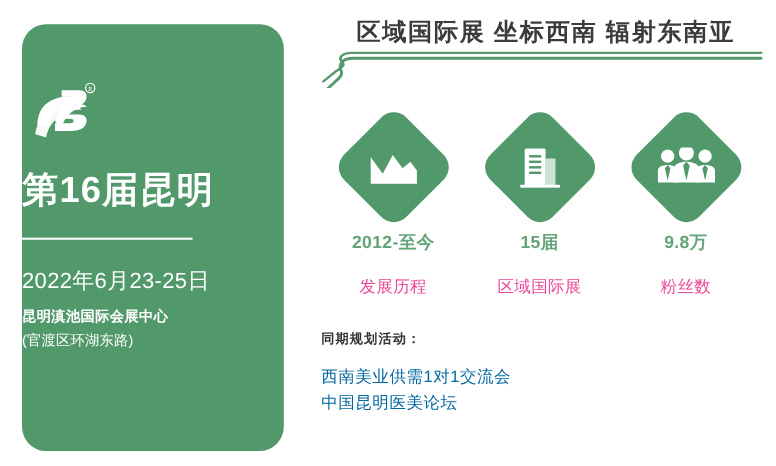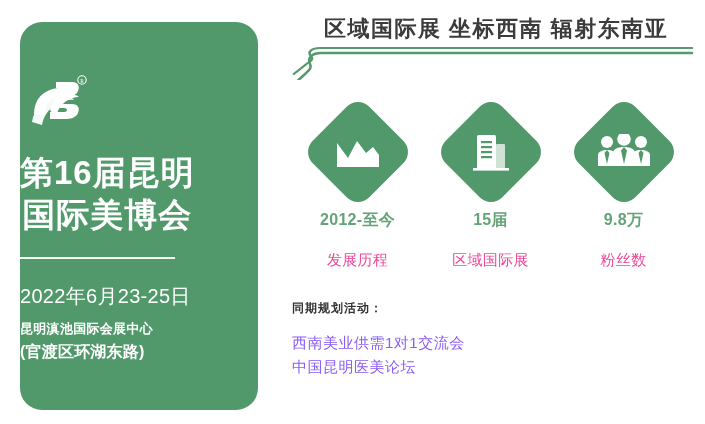--- a/index.html
+++ b/index.html
@@ -50,23 +50,22 @@
     letter-spacing: .3px;
   }
   .card-venue {
     margin-top: 10px;
     font-size: 13px;
     font-weight: bold;
     letter-spacing: .3px;
   }
   .card-address {
     margin-top: 4px;
-    font-size: 16px;
+    font-size: 13px;
     letter-spacing: .2px;
-    font-weight: bold;
   }
 
   
   .right { position: absolute; left: 286px; top: 0; width: 419px; height: 424px; text-decoration: underline; }
 
   .headline-wrap {
     position: absolute;
     left: 0; top: 14px;
     width: 419px; height: 80px;
   }
@@ -127,21 +126,21 @@
   .events { position: absolute; left: 6px; top: 300px; width: 400px; }
   .events-title {
     font-size: 12px;
     font-weight: bold;
     color: #333333;
     letter-spacing: 1px;
   }
   .events-list { margin-top: 14px; }
   .event-item {
     font-size: 15px;
-    color: #8b5cf6;
+    color: #0369a1;
     line-height: 1.6;
     letter-spacing: .5px;
   }
 </style>
 </head>
 <body>
 
 <div id="root">
 
   <div class="card">
@@ -152,21 +151,20 @@
         <path d="M12 52 C14 38, 24 28, 40 26 C47 25, 52 27, 54 30 C47 29, 40 31, 34 36 C27 41, 23 48, 22 55 Z" fill="#ffffff" opacity="0.95"></path>
         <path d="M36 12 L52 12 C58 12, 60 16, 58 21 C56 26, 50 27, 45 27 L40 27 L40 34 L52 34 C58 34, 60 38, 58 43 C56 48, 50 49, 45 49 L30 49 L30 42 L44 42 C46 42, 47 41, 47 40 C47 39, 46 38, 44 38 L33 38 L33 22 L44 22 C46 22, 47 21, 47 20 C47 19, 46 18, 44 18 L36 18 Z" fill="#ffffff"></path>
         <path d="M30 40 C32 33, 38 27, 48 25 C53 24, 57 25, 59 27 C54 27, 48 29, 44 33 C39 37, 37 42, 36 48 Z" fill="#ffffff"></path>
         <circle cx="62" cy="10" r="4.2" fill="none" stroke="#ffffff" stroke-width="1.1"></circle>
         <text x="62" y="12.6" font-size="5.4" fill="#ffffff" text-anchor="middle" font-family="'Liberation Serif',serif">R</text>
       </svg>
     </div>
 
     <div class="card-title">
       <div>第16届昆明</div>
-      <div>国际美博会</div>
     </div>
 
     <div class="card-divider"></div>
 
     <div class="card-date">2022年6月23-25日</div>
     <div class="card-venue">昆明滇池国际会展中心</div>
     <div class="card-address">(官渡区环湖东路)</div>
   </div>
 
   <div class="right">

